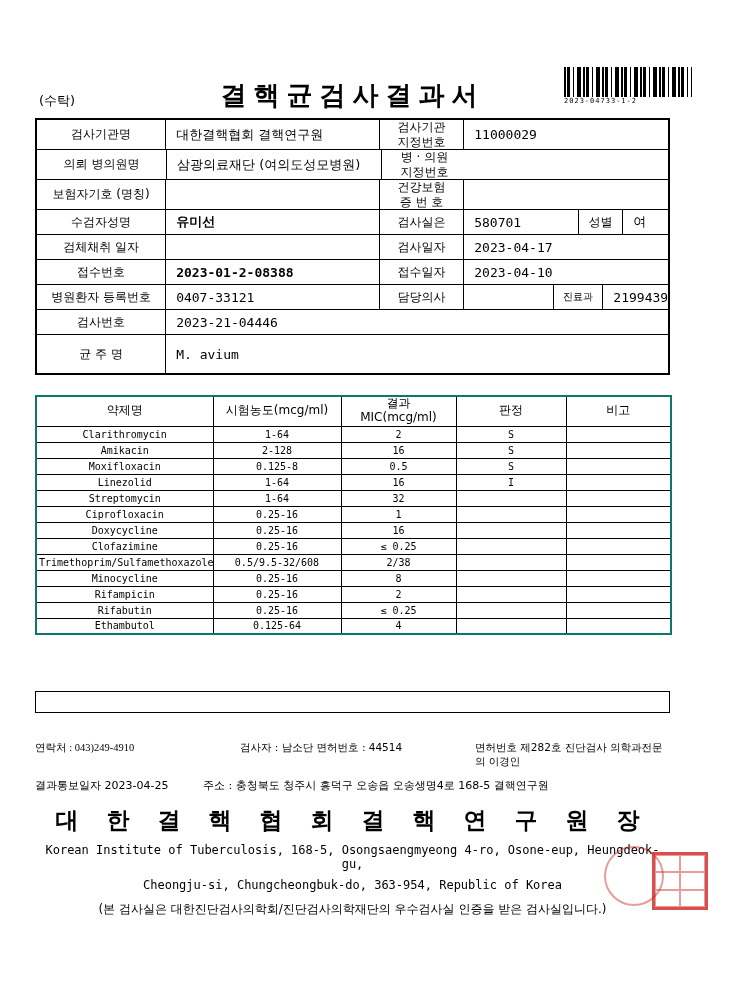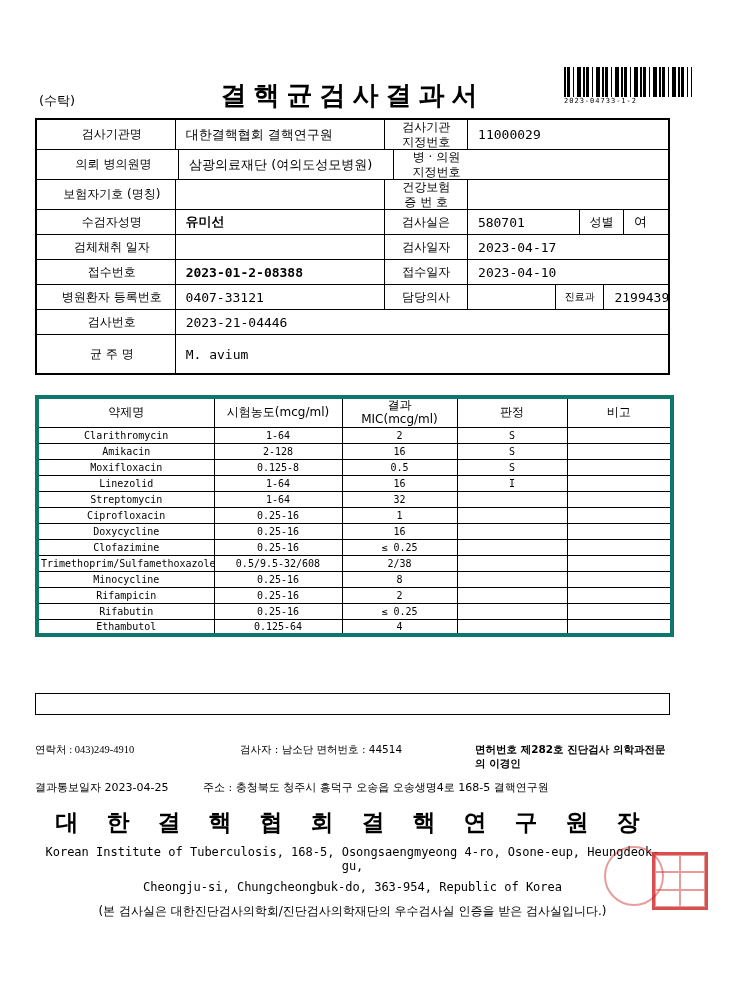--- a/index.html
+++ b/index.html
@@ -13,53 +13,53 @@
   .title { position:absolute; left:0; right:0; top:66px; text-align:center;
            font-size:26px; font-weight:bold; letter-spacing:7px; }
   .barcode-wrap { position:absolute; right:-22px; top:55px; width:128px; }
   .barcode-bars { height:30px; background:repeating-linear-gradient(90deg,
       #000 0 2px, #fff 2px 3px, #000 3px 6px, #fff 6px 9px,
       #000 9px 10px, #fff 10px 13px, #000 13px 17px, #fff 17px 19px); }
   .barcode-text { font-size:7px; font-family:"DejaVu Sans Mono", monospace; letter-spacing:1px; }
 
   
   .info-table { border:2px solid #000; }
-  .irow { display:flex; border-bottom:1px solid #000;padding-left:12px; }
+  .irow { display:flex; border-bottom:1px solid #000; }
   .irow:last-child { border-bottom:none; }
   .cell { border-right:1px solid #000; display:flex; align-items:center; justify-content:center;
           font-size:12px; overflow:hidden; }
   .cell:last-child { border-right:none; }
   .cell.value { justify-content:flex-start; padding-left:10px; font-family:"DejaVu Sans Mono", monospace; font-size:13px; }
   .cell.kvalue { justify-content:flex-start; padding-left:10px; font-size:13px; }
   .lbl { white-space:pre-line; text-align:center; line-height:1.2; }
   .bold { font-weight:bold; }
   .big { font-size:14px; }
   .small-lbl { font-size:10px; }
   .small-val { font-size:9px; }
   .r30 { height:30px; } .r25 { height:25px; } .r38 { height:38px; }
   .w130{width:130px;} .w215{width:215px;} .w85{width:85px;} .w205{width:205px;}
   .w115{width:115px;} .w45{width:45px;} .w90{width:90px;} .w50{width:50px;}
   .w65{width:65px;} .w505{width:505px;}
 
   
   .drug-table { margin-top:20px; border-collapse:collapse; width:635px; table-layout:fixed; }
   .drug-table th, .drug-table td { border:1px solid #000; text-align:center; }
-  .drug-table { border:4px solid #0f766e; }
+  .drug-table { border:2px solid #0f766e; }
   .drug-table th { height:30px; font-size:12px; font-weight:normal; white-space:pre-line; line-height:1.15; }
   .drug-table td { height:16px; font-size:10px; font-family:"DejaVu Sans Mono", monospace; padding:0 2px; }
 
   
   .notes-box { margin-top:56px; border:1px solid #000; padding:10px 10px; }
   .note-line { font-size:12.5px; line-height:20px; font-family:"DejaVu Sans Mono", monospace; white-space:nowrap; }
 
   
   .footer-line1 { margin-top:28px; display:flex; font-size:10.5px; }
   .footer-line1 .f-contact { width:205px;font-family:Liberation Serif, serif; }
   .footer-line1 .f-examiner { width:235px; }
-  .footer-line1 .f-license { flex:1;font-weight:bold; }
+  .footer-line1 .f-license { flex:1; }
   .footer-line2 { margin-top:9px; display:flex; font-size:11px; }
   .footer-line2 .f-date { width:168px; }
   .org-title { margin-top:12px; text-align:center; font-size:23px; font-weight:bold; letter-spacing:10px; }
   .eng { text-align:center; font-size:12px; font-family:"DejaVu Sans Mono", monospace; margin-top:7px; }
   .cert { text-align:center; font-size:12px; margin-top:9px; }
 
   
   .seal { position:absolute; right:48px; top:852px; width:56px; height:58px;
           border:3px solid rgba(205,35,35,.8); z-index:3; background:rgba(255,255,255,0); }
   .seal-grid { width:100%; height:100%; display:grid; grid-template-columns:1fr 1fr; grid-template-rows:1fr 1fr 1fr; }

